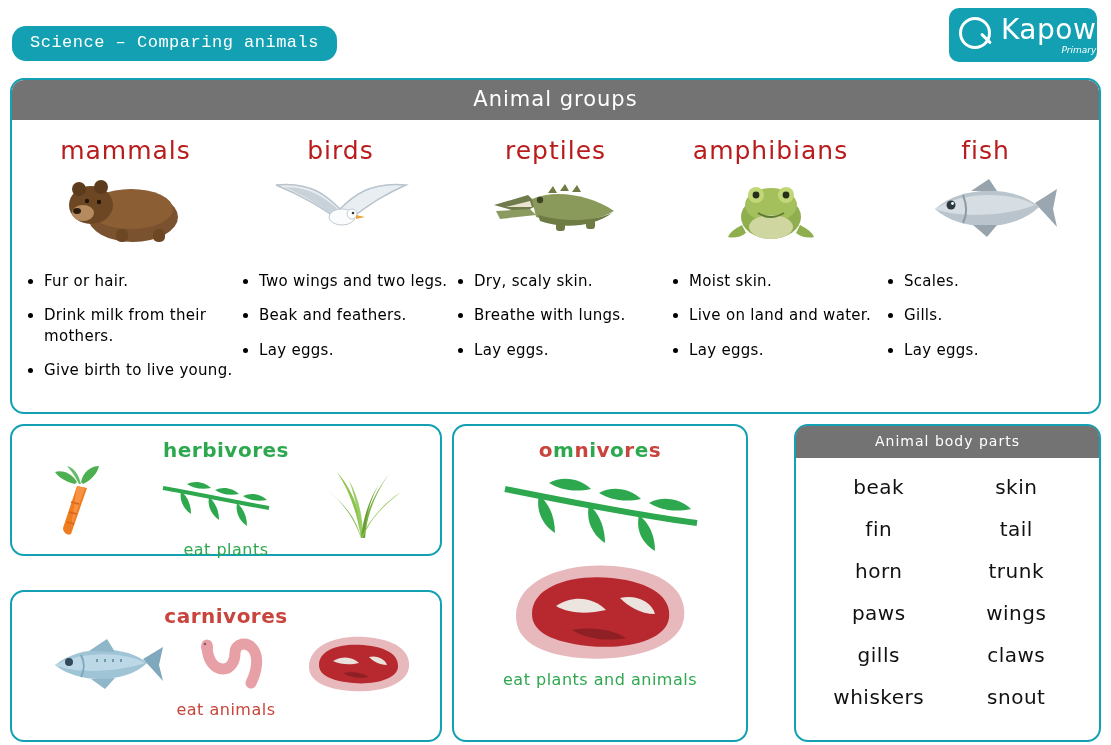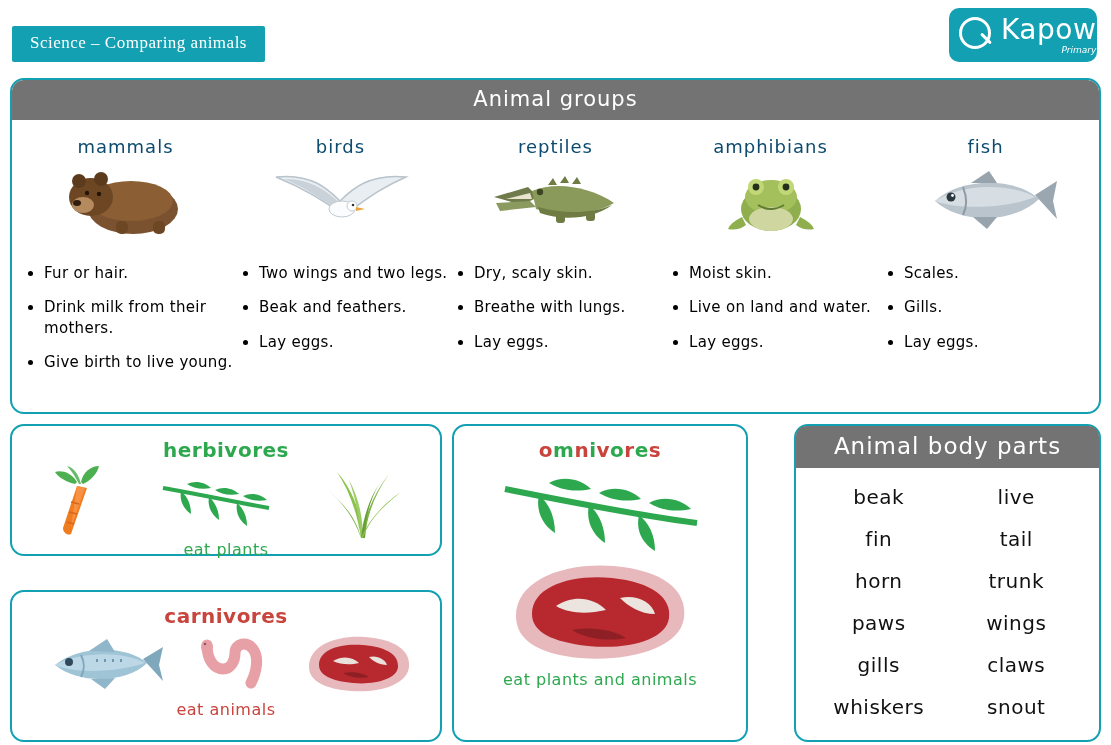--- a/index.html
+++ b/index.html
@@ -10,24 +10,24 @@
     position:relative;
     overflow:hidden;
   }
   
   .topbar{
     position:absolute;left:0;top:0;width:1111px;height:70px;
   }
   .subject-pill{
     position:absolute;left:12px;top:26px;
     background:#12a0b2;color:#fff;
-    border-radius:2px;
+    border-radius:14px;
     padding:7px 18px 9px 18px;
     font-size:17px;letter-spacing:.5px;
-    font-family:Liberation Serif, serif;
+    font-family:Liberation Mono, monospace;
   }
   .logo{
     position:absolute;right:14px;top:8px;
     width:148px;height:54px;
     background:#12a0b2;border-radius:10px;
     display:flex;align-items:center;gap:6px;
     padding-left:10px;box-sizing:border-box;
   }
   .logo .magn{position:relative;width:36px;height:36px;}
   .logo .magn .circ{
@@ -54,21 +54,21 @@
     text-align:center;
     font-size:21px;letter-spacing:1px;
     padding:7px 0 9px 0;
   }
 
   
   #groups{left:10px;top:78px;width:1091px;height:336px;overflow:hidden;}
   #groups .panel-title{border-radius:10px 10px 0 0;margin:-0px;}
   .groups-row{display:flex;padding:10px 6px 0 6px;}
   .group-col{flex:1;display:flex;flex-direction:column;align-items:center;}
-  .group-name{font-size:18px;color:#0c4a6e;margin:6px 0 6px 0;letter-spacing:1px;}
+  .group-name{font-size:25px;color:#b91c1c;margin:6px 0 6px 0;letter-spacing:1px;}
   .group-img{height:74px;width:160px;display:flex;align-items:center;justify-content:center;}
   .group-list{margin:12px 0 0 0;padding-left:26px;font-size:15px;line-height:1.35;letter-spacing:.3px;align-self:flex-start;}
   .group-list li{margin-bottom:1px;margin-top:14px;}
 
   
   #herbivores{left:10px;top:424px;width:432px;height:132px;}
   #carnivores{left:10px;top:590px;width:432px;height:152px;}
   #omnivores{left:452px;top:424px;width:296px;height:318px;}
   .diet-title{text-align:center;font-size:20px;font-weight:bold;margin-top:12px;letter-spacing:.5px;}
   .diet-caption{text-align:center;font-size:16px;letter-spacing:.5px;}
@@ -317,24 +317,24 @@
         <path d="M70 70 C90 66 112 70 124 78 C104 82 82 78 70 70 Z" fill="#8e1f24"></path>
       </svg>
     </span>
   </div>
   <div class="diet-caption" style="margin-top:4px;">
     <span class="green">eat plants and animals</span>
   </div>
 </div>
 
 <div class="panel" id="bodyparts">
-  <div class="panel-title" style="font-size:23px;">Animal body parts</div>
+  <div class="panel-title" style="font-size:14px;">Animal body parts</div>
   <div class="bp-grid">
     <div class="bp-word">beak</div>
-    <div class="bp-word">live</div>
+    <div class="bp-word">skin</div>
     <div class="bp-word">fin</div>
     <div class="bp-word">tail</div>
     <div class="bp-word">horn</div>
     <div class="bp-word">trunk</div>
     <div class="bp-word">paws</div>
     <div class="bp-word">wings</div>
     <div class="bp-word">gills</div>
     <div class="bp-word">claws</div>
     <div class="bp-word">whiskers</div>
     <div class="bp-word">snout</div>

